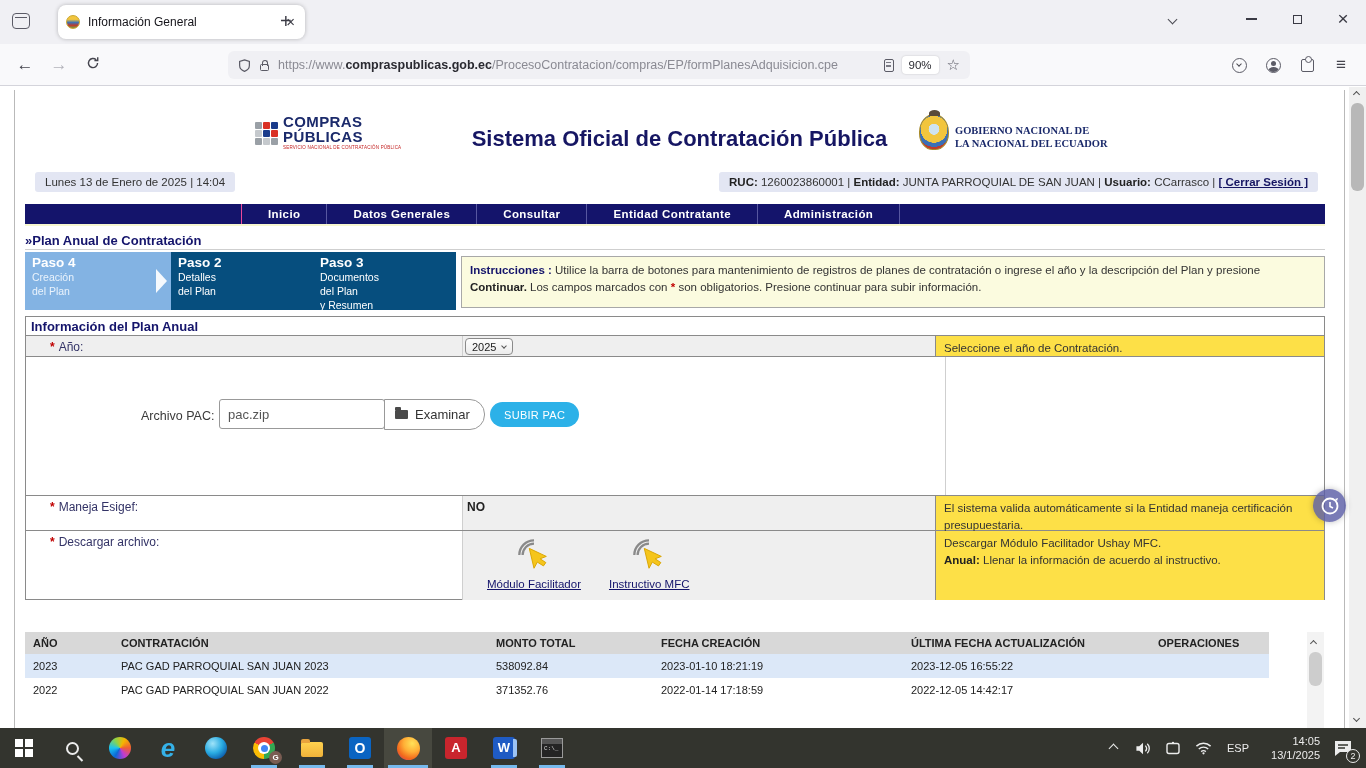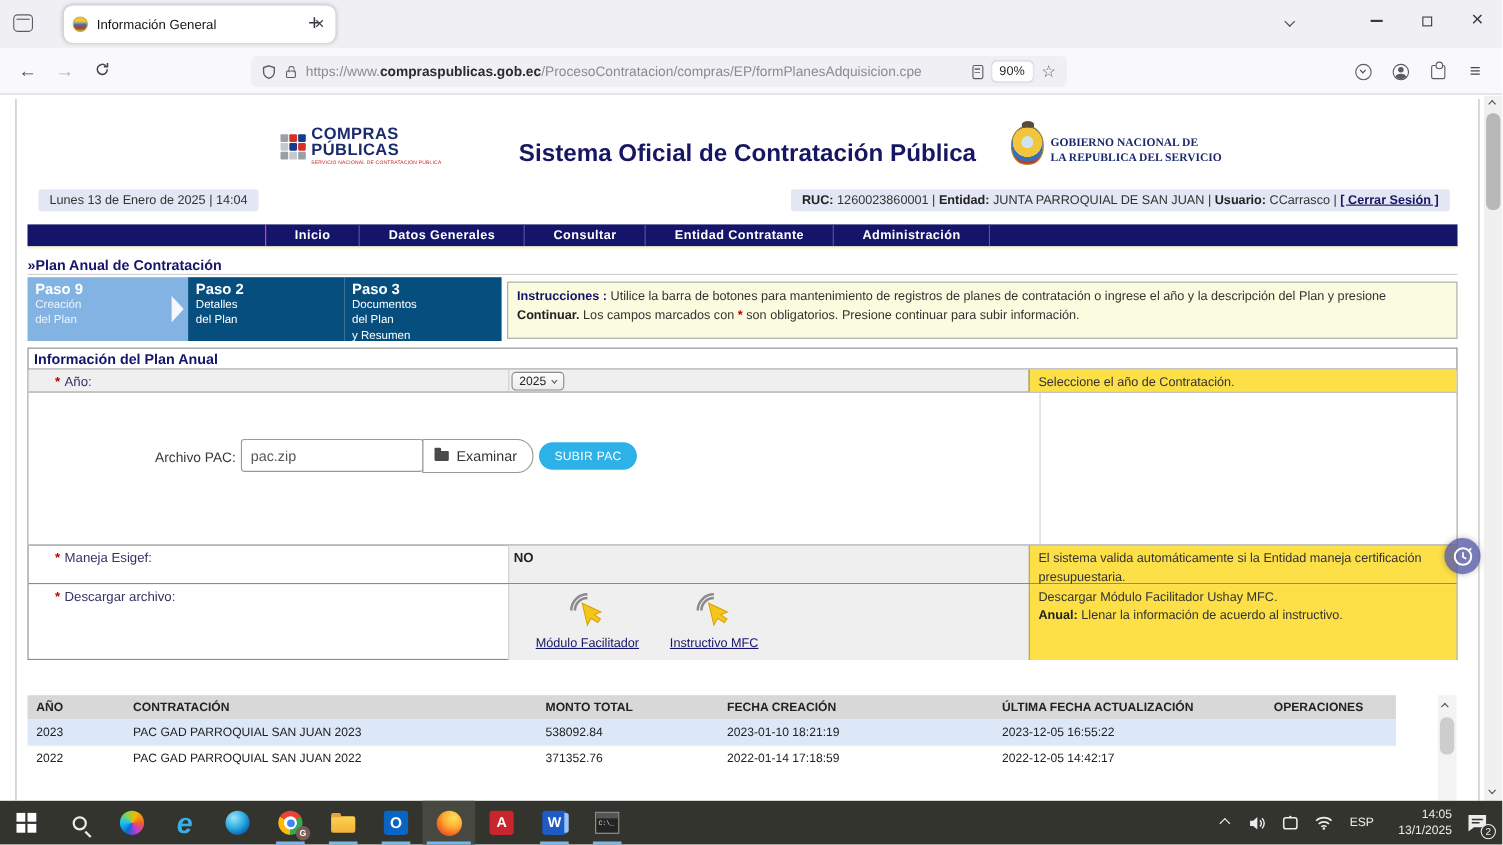--- a/index.html
+++ b/index.html
@@ -250,21 +250,21 @@
           <div class="cpline">COMPRAS</div>
           <div class="cpline">PÚBLICAS</div>
           <div class="cptag">SERVICIO NACIONAL DE CONTRATACIÓN PÚBLICA</div>
         </div>
       </div>
       <div class="pagetitle">Sistema Oficial de Contratación Pública</div>
       <div class="govlogo">
         <div class="crest"></div>
         <div class="govtext">
           <div>GOBIERNO NACIONAL DE</div>
-          <div>LA REPUBLICA DEL SERVICIO</div>
+          <div>LA NACIONAL DEL ECUADOR</div>
         </div>
       </div>
 
       <div class="chip" style="left:20px;top:82px">Lunes 13 de Enero de 2025 | 14:04</div>
       <div class="chip" style="right:26px;top:82px">
         <b>RUC:</b> <span>1260023860001</span>
         <span>|</span>
         <b>Entidad:</b> <span>JUNTA PARROQUIAL DE SAN JUAN</span>
         <span>|</span>
         <b>Usuario:</b> <span>CCarrasco</span>
@@ -277,21 +277,21 @@
         <div class="navitem">Datos Generales</div>
         <div class="navitem">Consultar</div>
         <div class="navitem">Entidad Contratante</div>
         <div class="navitem">Administración</div>
       </div>
 
       <div class="breadcrumb">»Plan Anual de Contratación</div>
       <div class="bcline"></div>
 
       <div class="step step1">
-        <div class="t">Paso 9</div>
+        <div class="t">Paso 4</div>
         <div class="s">Creación</div>
         <div class="s">del Plan</div>
       </div>
       <div class="step step2">
         <div class="t">Paso 2</div>
         <div class="s">Detalles</div>
         <div class="s">del Plan</div>
       </div>
       <div class="step step3">
         <div class="t">Paso 3</div>

